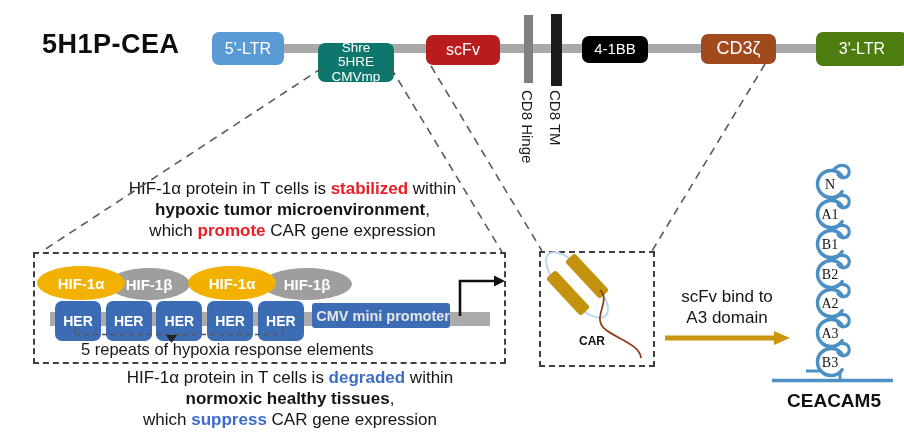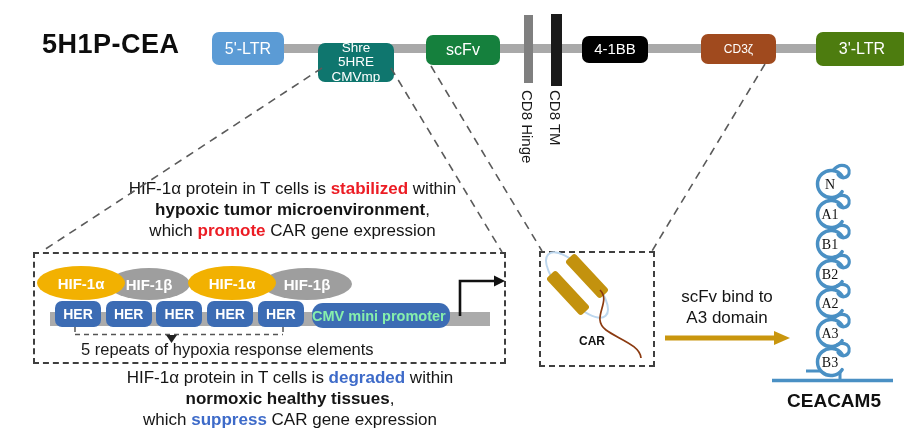--- a/index.html
+++ b/index.html
@@ -12,24 +12,24 @@
         color:#fff;border-radius:7px;text-align:center;line-height:1.08;}
   .vlabel{position:absolute;white-space:nowrap;transform:rotate(90deg);transform-origin:0 0;
           font-size:15px;color:#1a1a1a;}
   .txtblock{position:absolute;text-align:center;font-size:17px;line-height:21px;color:#151515;}
   .b{font-weight:bold;}
   .red{color:#ec1c24;font-weight:bold;}
   .blue{color:#3e6bc9;font-weight:bold;}
   .dashedbox{position:absolute;border:2px dashed #3f3f3f;}
   .oval{position:absolute;border-radius:50%;display:flex;align-items:center;justify-content:center;
         color:#fff;font-weight:bold;font-size:15px;}
-  .her{position:absolute;width:46px;height:26px;background:#3c6cb4;border-radius:7px;color:#fff;
+  .her{position:absolute;width:46px;height:40px;background:#3c6cb4;border-radius:7px;color:#fff;
        font-weight:bold;font-size:14px;display:flex;align-items:center;justify-content:center;}
-  .cmv{position:absolute;background:#3c6cb4;border-radius:11px;color:#86efac;font-weight:bold;
-       font-size:14.5px;display:flex;align-items:center;justify-content:flex-start;}
+  .cmv{position:absolute;background:#3c6cb4;border-radius:3px;color:#e5e5e5;font-weight:bold;
+       font-size:14.5px;display:flex;align-items:center;justify-content:flex-end;}
   .caption{position:absolute;font-size:16.5px;color:#1a1a1a;margin-left:44px;}
   .carlabel{position:absolute;font-weight:bold;font-size:12px;text-align:center;}
   .bindtext{position:absolute;text-align:center;font-size:17px;line-height:21px;color:#151515;}
   .ceacamlabel{position:absolute;font-weight:bold;font-size:19px;text-align:center;}
   svg{position:absolute;left:0;top:0;pointer-events:none;}
 </style>
 </head>
 <body>
 
 <div id="stage">
@@ -40,35 +40,35 @@
 
   <div class="cbox" style="left:212px;top:32px;width:72px;height:33px;background:#5b9bd5;font-size:16px;">
       <span>5'-LTR</span>
     </div>
 
   <div class="cbox" style="left:318px;top:43px;width:76px;height:39px;background:#0f766e;font-size:13.5px;flex-direction:column;">
 Shre    <span>5HRE</span>
     <span>CMVmp</span>
   </div>
 
-  <div class="cbox" style="left:426px;top:35px;width:74px;height:30px;background:#15803d;font-size:16px;">
+  <div class="cbox" style="left:426px;top:35px;width:74px;height:30px;background:#b91c1c;font-size:16px;">
       <span>scFv</span>
     </div>
 
   <div class="bar" style="left:524px;top:15px;width:9px;height:68px;background:#7f7f7f;"></div>
   <div class="bar" style="left:551px;top:14px;width:11px;height:72px;background:#1a1a1a;"></div>
 
   <div class="vlabel" style="left:536px;top:90px;">CD8 Hinge</div>
   <div class="vlabel" style="left:564px;top:90px;">CD8 TM</div>
 
   <div class="cbox" style="left:582px;top:36px;width:66px;height:27px;background:#000000;font-size:15px;">
       <span>4-1BB</span>
     </div>
 
-  <div class="cbox" style="left:701px;top:34px;width:75px;height:30px;background:#a04a1e;font-size:12px;">
+  <div class="cbox" style="left:701px;top:34px;width:75px;height:30px;background:#a04a1e;font-size:18px;">
       <span>CD3ζ</span>
     </div>
 
   <div class="cbox" style="left:816px;top:32px;width:92px;height:34px;background:#4d7c0f;font-size:16px;">
       <span>3'-LTR</span>
     </div>
 
   <div class="txtblock" style="left:75px;top:178px;width:435px;">
     <span>HIF-1α protein in T cells is </span><span class="red">stabilized</span><span> within</span><br>
     <span class="b">hypoxic tumor microenvironment</span><span>,</span><br>

